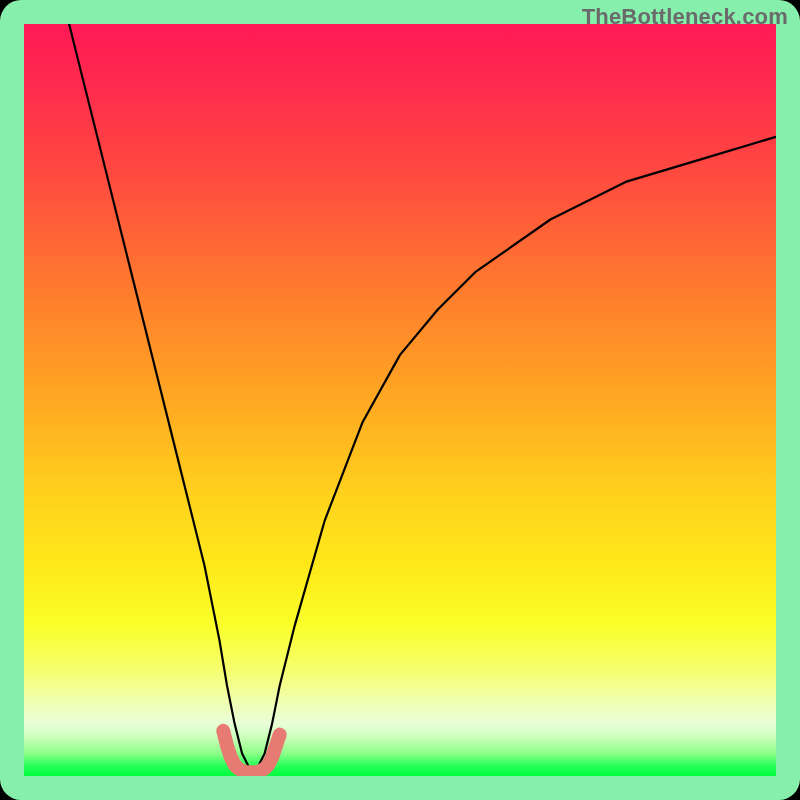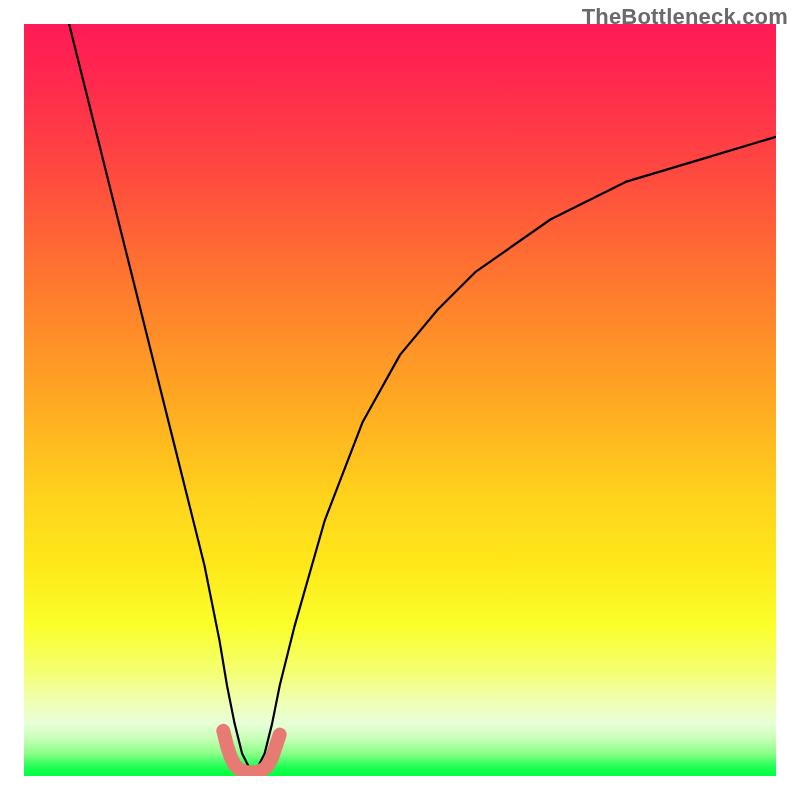--- a/index.html
+++ b/index.html
@@ -8,21 +8,22 @@
     width: 800px;
     height: 800px;
     overflow: hidden;
     background: #000;
     font-family: Arial, Helvetica, sans-serif;
   }
   .stage {
     position: relative;
     width: 800px;
     height: 800px;
-    background: #ffffff;
+    background: #86efac;
+    border-radius: 21px;
   }
   .watermark {
     position: absolute;
     top: 4px;
     right: 12px;
     font-size: 22px;
     font-weight: 600;
     color: #6a6a6a;
     letter-spacing: 0.2px;
     z-index: 10;

